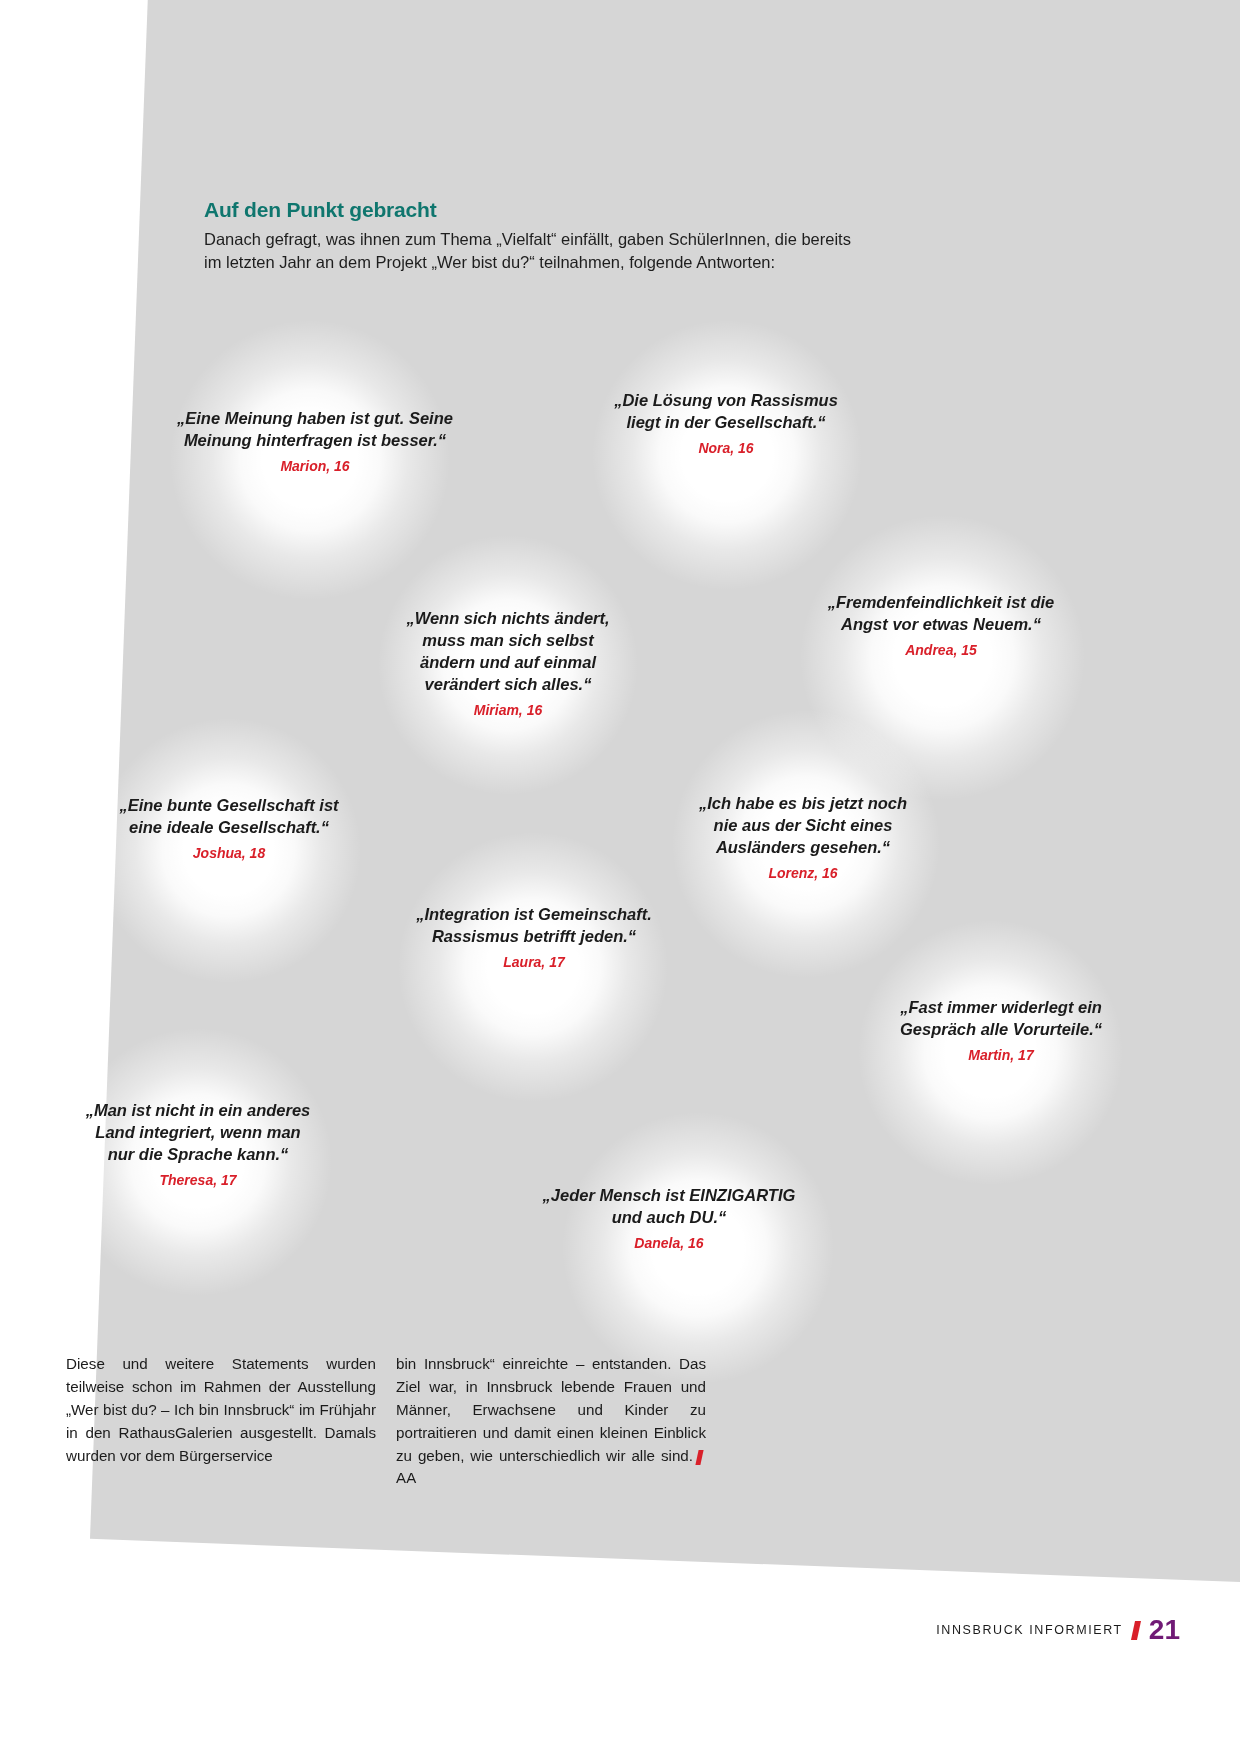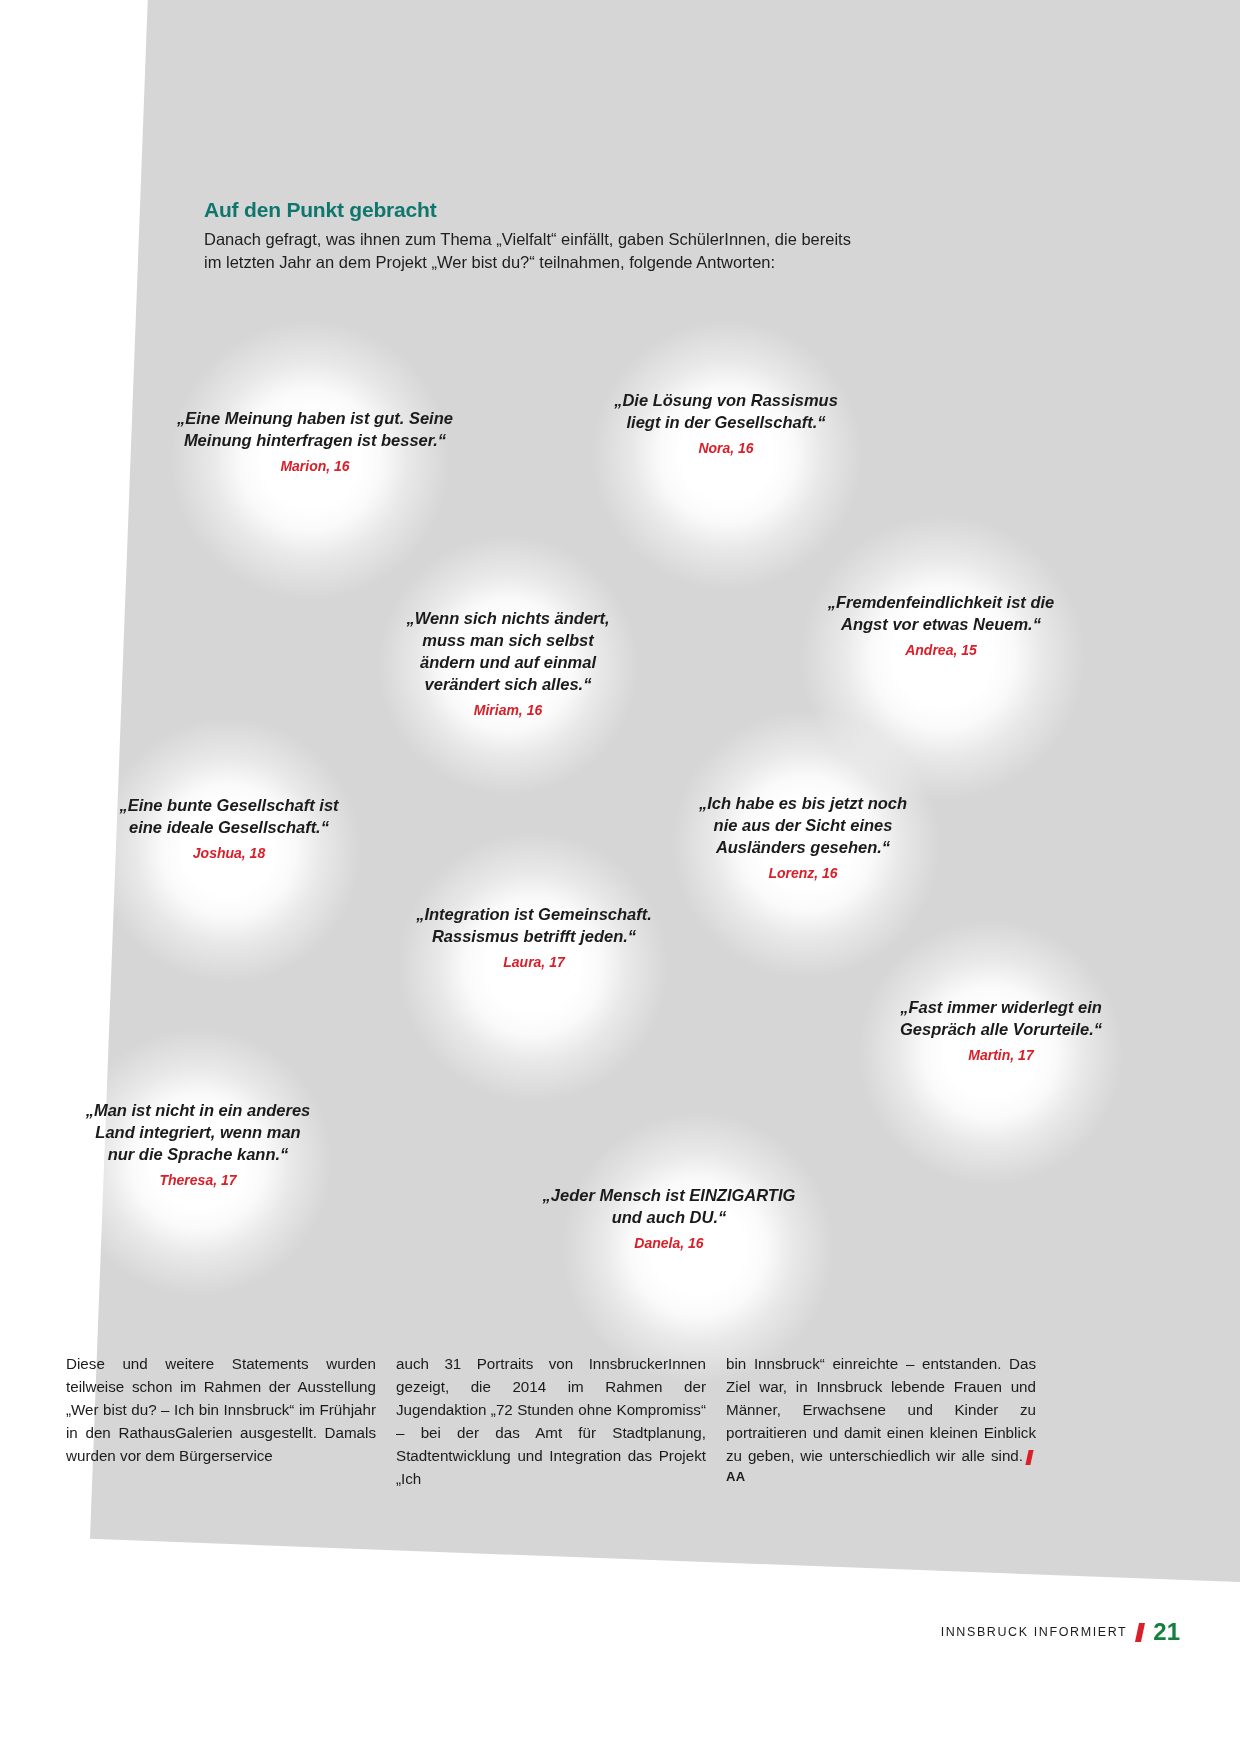--- a/index.html
+++ b/index.html
@@ -125,48 +125,47 @@
   .col p{margin:0;}
   .endmark{
     display:inline-block;
     width:5px;height:15px;
     background:#d9202a;
     transform:skewX(-12deg);
     margin:0 4px -2px 4px;
     vertical-align:-2px;
   }
   .initials{
-    font-size:13px;
+    font-size:15px;
     vertical-align:top;
     letter-spacing:0.3px;
-    font-weight:bold;
   }
 
   
   .footer{
     position:absolute;
     right:60px; bottom:108px;
     display:flex;
     align-items:center;
     gap:10px;
     font-size:12.5px;
     letter-spacing:1.6px;
     color:#1b1b1b;
   }
   .footer-bar{
     display:inline-block;
     width:6px;height:19px;
     background:#d9202a;
     transform:skewX(-12deg);
   }
   .footer-page{
-    font-size:24px;
+    font-size:28px;
     font-weight:bold;
     letter-spacing:0;
-    color:#15803d;
+    color:#701a75;
   }
 </style>
 </head>
 <body>
 
 <div class="logo">
   <span>INNS'</span>
   <span>BRUCK</span>
 </div>
 
@@ -256,23 +255,20 @@
     <span class="qtext">„Jeder Mensch ist EINZIGARTIG
 und auch DU.“</span>
     <span class="qauthor">Danela, 16</span>
   </div>
 
   <div class="cols">
     <div class="col">
       <p>Diese und weitere Statements wurden teil­weise schon im Rahmen der Ausstellung „Wer bist du? – Ich bin Innsbruck“ im Früh­jahr in den RathausGalerien ausgestellt. Damals wurden vor dem Bürgerservice</p>
     </div>
     <div class="col">
-      <p>auch 31 Portraits von InnsbruckerInnen ge­zeigt, die 2014 im Rahmen der Jugendak­tion „72 Stunden ohne Kompromiss“ – bei der das Amt für Stadtplanung, Stadtent­wicklung und Integration das Projekt „Ich</p>
-    </div>
-    <div class="col">
       <p><span>bin Innsbruck“ einreichte – entstanden. Das Ziel war, in Innsbruck lebende Frauen und Männer, Erwachsene und Kinder zu portrai­tieren und damit einen kleinen Einblick zu geben, wie unterschiedlich wir alle sind.</span><span class="endmark"></span><span class="initials">AA</span></p>
     </div>
   </div>
 
   <div class="footer">
     <span>INNSBRUCK INFORMIERT</span>
     <span class="footer-bar"></span>
     <span class="footer-page">21</span>
   </div>
 

